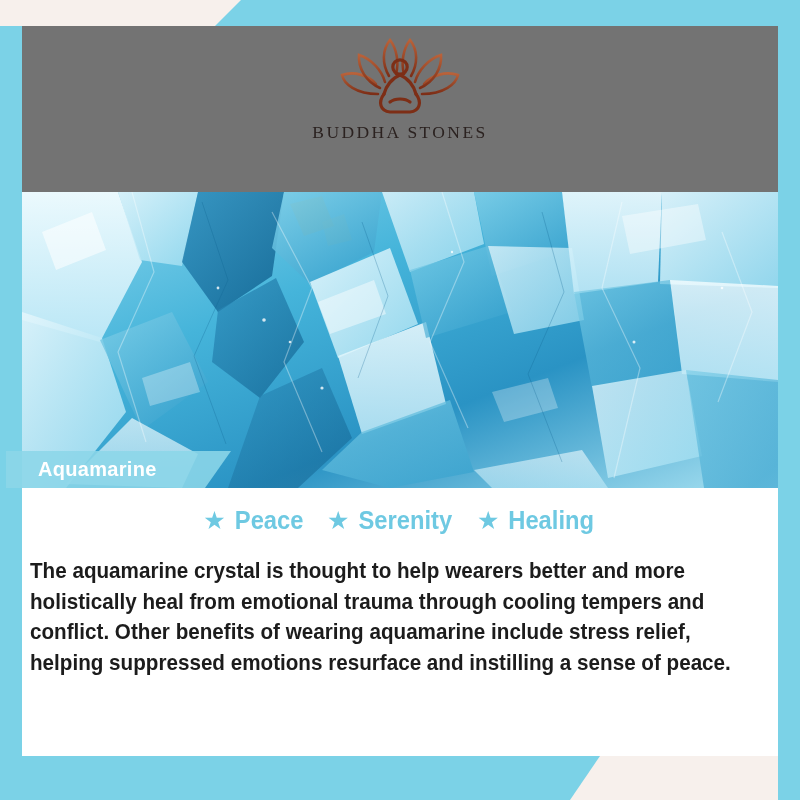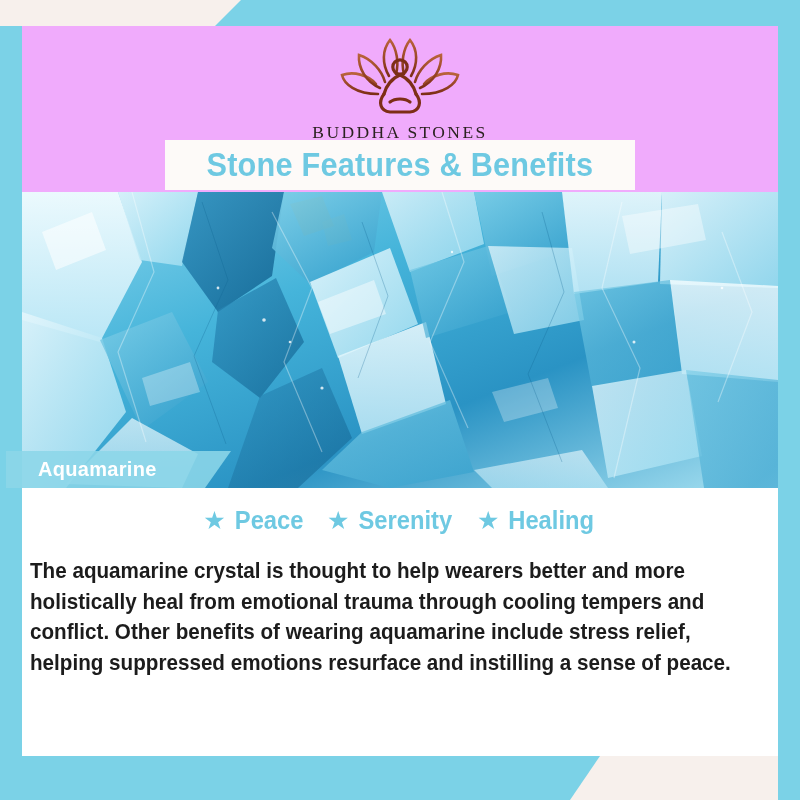--- a/index.html
+++ b/index.html
@@ -74,21 +74,21 @@
     background: #ffffff;
   }
 
   
   .header {
     position: absolute;
     left: 22px;
     top: 26px;
     width: 756px;
     height: 166px;
-    background: #f0abfc;
+    background: #737373;
     display: flex;
     flex-direction: column;
     align-items: center;
     justify-content: flex-start;
   }
 
   .logo-wrap {
     margin-top: 6px;
     display: flex;
     flex-direction: column;
@@ -256,23 +256,20 @@
 
           <path d="M50 62 C44 70 46 79 56 80 L76 80 C86 79 88 70 82 62"></path>
 
           <path d="M56 70 C61 66 71 66 76 70"></path>
         </g>
       </svg>
       <div class="logo-word">BUDDHA STONES</div>
     </div>
   </div>
 
-  <div class="title-band">
-    <div class="title-text">Stone Features &amp; Benefits</div>
-  </div>
 
   <div class="photo">
     <svg width="756" height="296" viewBox="0 0 756 296" preserveAspectRatio="none">
       <defs>
         <linearGradient id="bgA" x1="0" y1="0" x2="1" y2="1">
           <stop offset="0%" stop-color="#8fd8ee"></stop>
           <stop offset="35%" stop-color="#45b4da"></stop>
           <stop offset="65%" stop-color="#2a93c4"></stop>
           <stop offset="100%" stop-color="#a9e2f2"></stop>
         </linearGradient>

